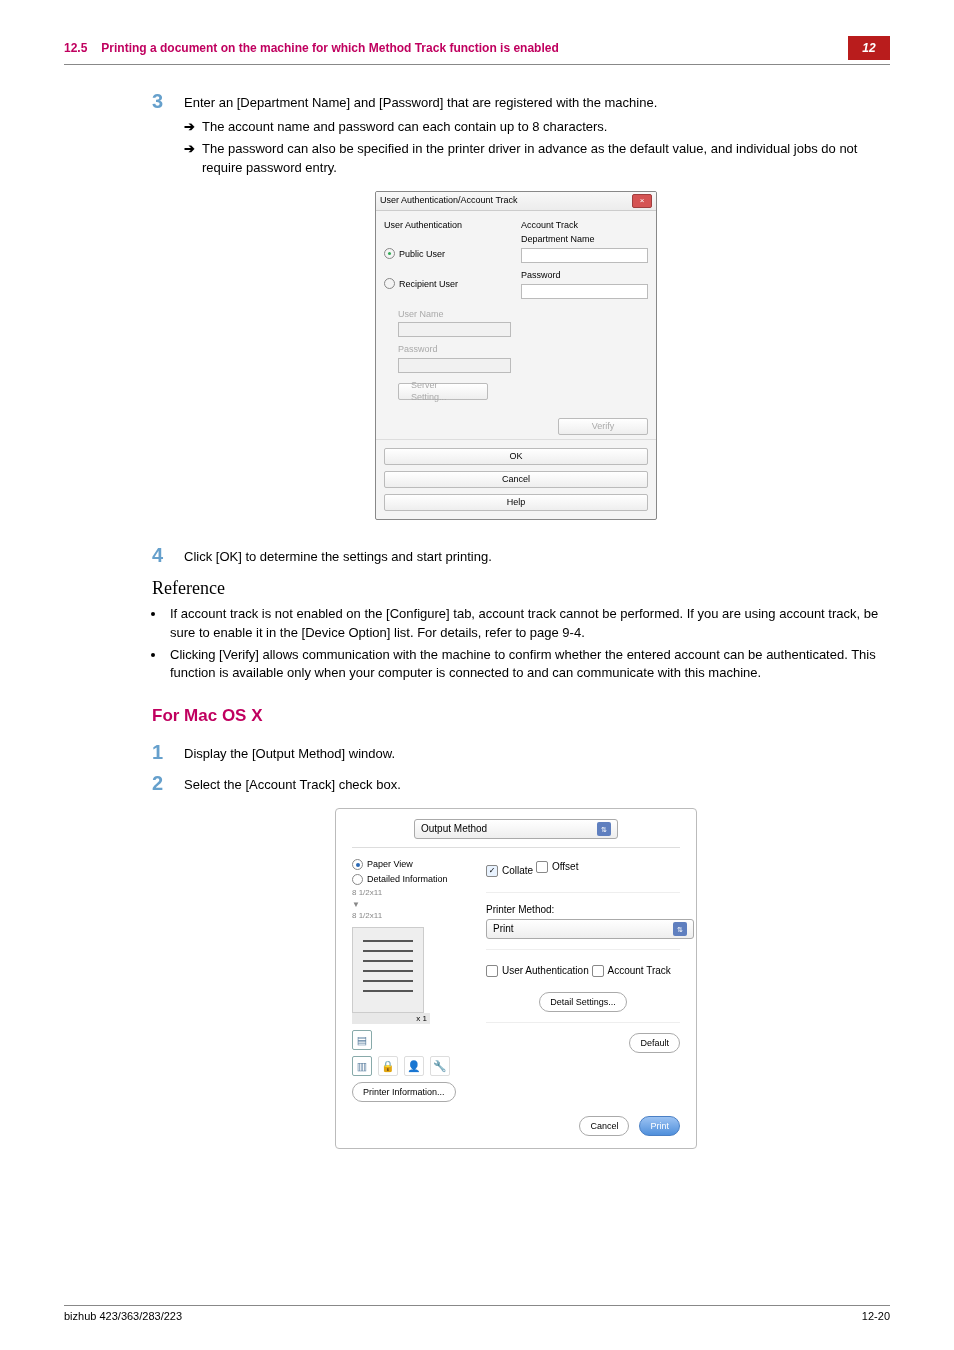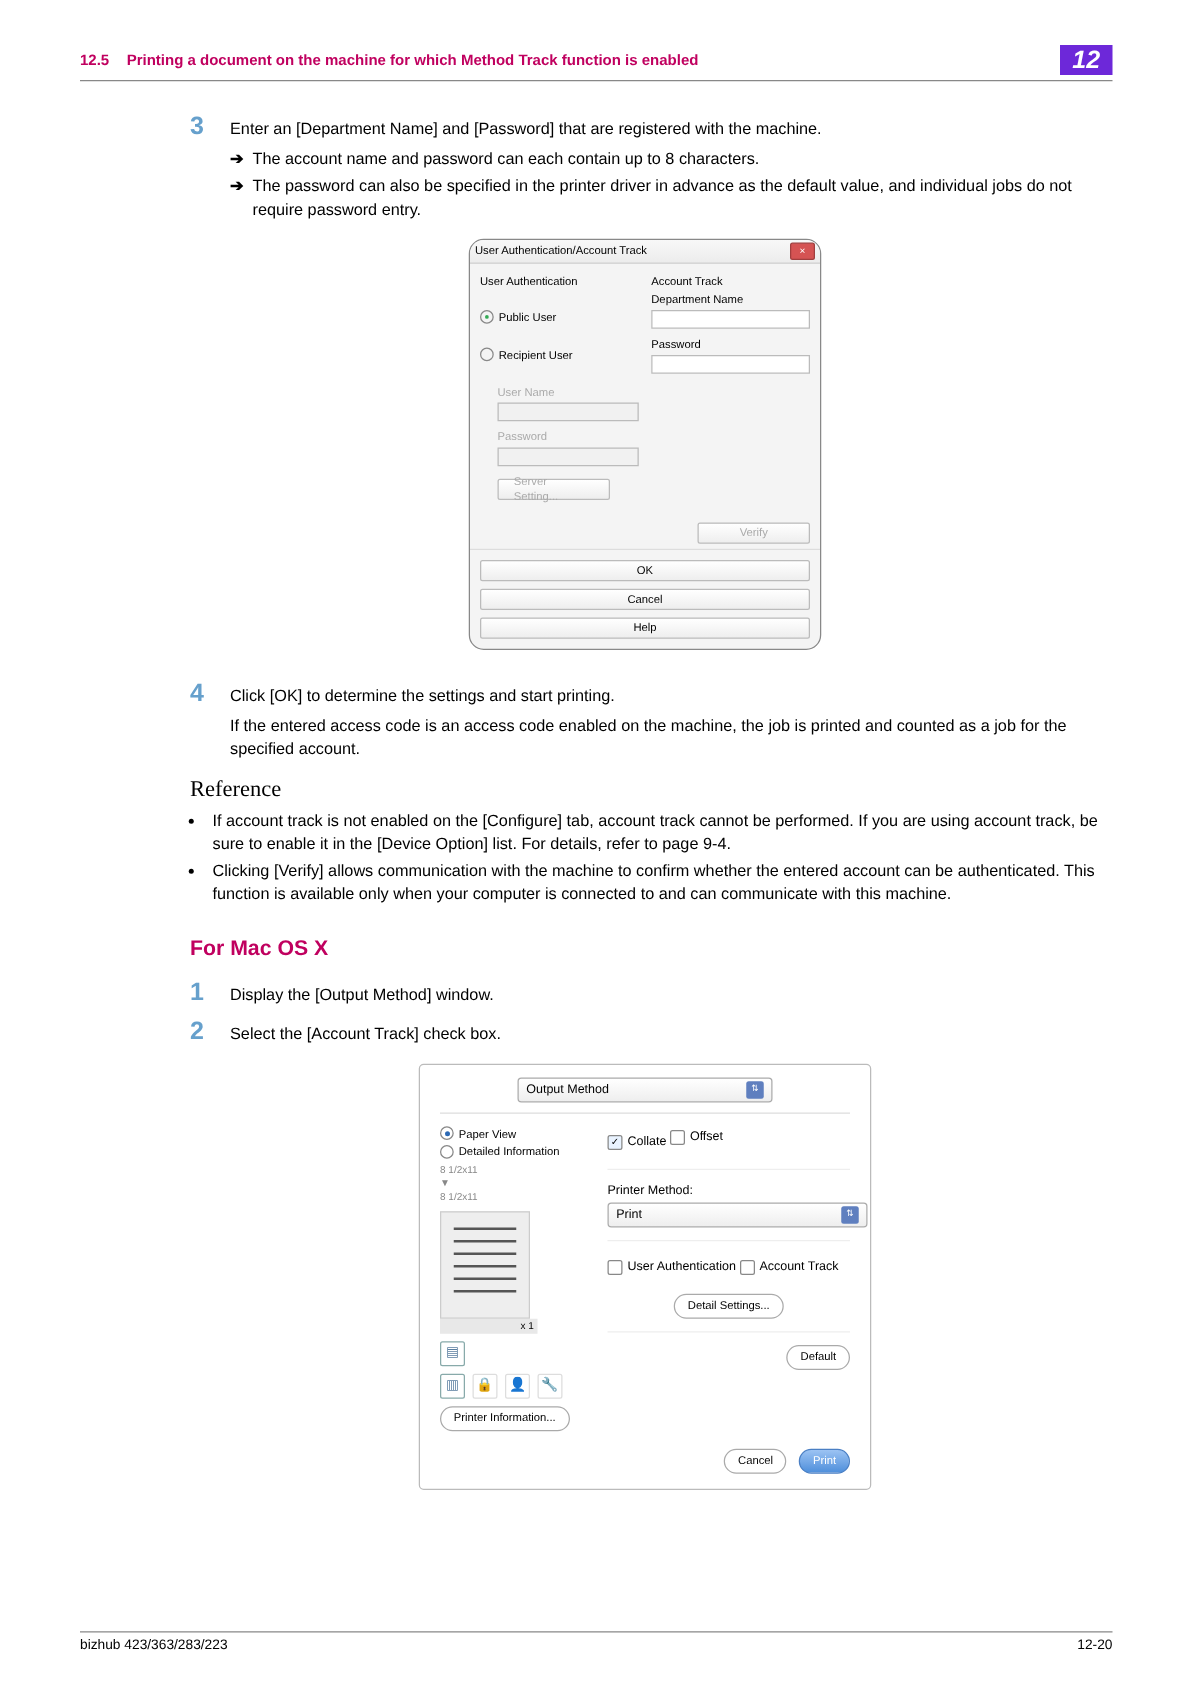--- a/index.html
+++ b/index.html
@@ -29,28 +29,28 @@
     font-size: 12px;
     margin-right: 14px;
   }
   .hdr-title {
     color: #c0005f;
     font-weight: bold;
     font-size: 12px;
     flex: 1;
   }
   .badge {
-    background: #6d28d9;
+    background: #b91c1c;
     color: #fff;
     width: 42px;
     height: 24px;
     display: flex;
     align-items: center;
     justify-content: center;
-    font-size: 20px;
+    font-size: 12px;
     font-weight: bold;
     font-style: italic;
   }
   .hr {
     height: 1px;
     background: #888;
     margin-bottom: 26px;
   }
   .content {
     padding-left: 88px;
@@ -121,21 +121,21 @@
     font-size: 11px;
     padding-top: 4px;
   }
 
   
   .dlg-win {
     width: 280px;
     border: 1px solid #888;
     background: #f4f4f4;
     font-size: 9px;
-    border-radius: 12px;
+    border-radius: 2px;
     overflow: hidden;
     display: inline-block;
     text-align: left;
   }
   .dlg-titlebar {
     background: linear-gradient(#f8f8f8, #ececec);
     border-bottom: 1px solid #ccc;
     padding: 2px 4px;
     display: flex;
     justify-content: space-between;
@@ -380,21 +380,20 @@
           <div class="btn-win">Cancel</div>
           <div class="btn-win">Help</div>
         </div>
       </div>
     </div>
 
     <div class="step">
       <div class="step-num">4</div>
       <div class="step-body">
         <div>Click [OK] to determine the settings and start printing.</div>
-        <div style="margin-top:6px;">If the entered access code is an access code enabled on the machine, the job is printed and counted as a job for the specified account.</div>
       </div>
     </div>
 
     <div class="ref">Reference</div>
     <ul class="bullets">
       <li>If account track is not enabled on the [Configure] tab, account track cannot be performed. If you are using account track, be sure to enable it in the [Device Option] list. For details, refer to page 9-4.</li>
       <li>Clicking [Verify] allows communication with the machine to confirm whether the entered account can be authenticated. This function is available only when your computer is connected to and can communicate with this machine.</li>
     </ul>
 
     <div class="h2">For Mac OS X</div>

